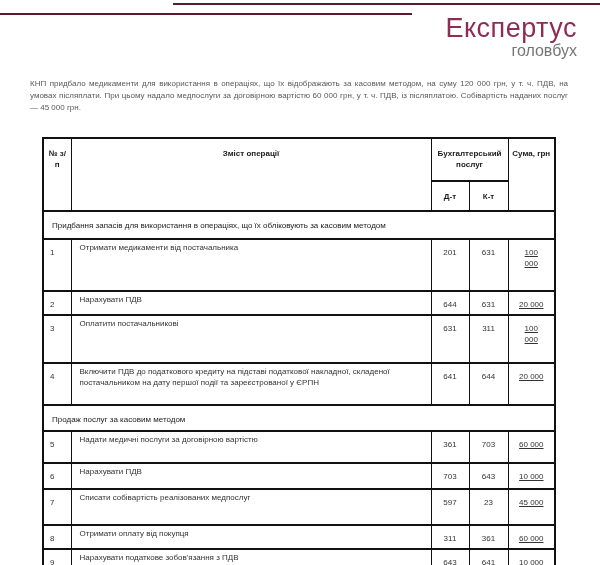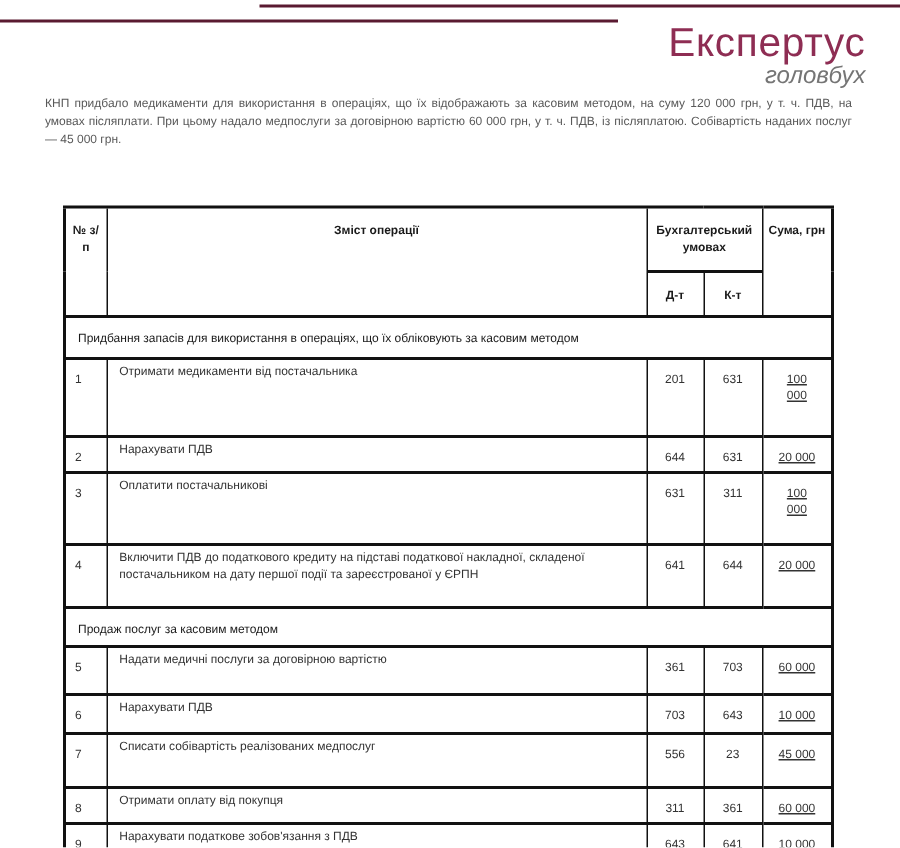--- a/index.html
+++ b/index.html
@@ -35,27 +35,26 @@
   }
   .logo-main {
     font-size: 27px;
     color: #8e2d53;
     letter-spacing: 0.5px;
   }
   .logo-sub {
     font-size: 16px;
     color: #757575;
     margin-top: 1px;
-    font-style: italic;
   }
 
   
   .intro {
     position: absolute;
-    left: 30px; top: 63px;
+    left: 30px; top: 78px;
     width: 538px;
     font-size: 8px;
     line-height: 12px;
     color: #595959;
     text-align: justify;
   }
 
   
   table.ops {
     position: absolute;
@@ -132,21 +131,21 @@
       <col style="width:28px">
       <col style="width:360px">
       <col style="width:38px">
       <col style="width:39px">
       <col style="width:47px">
     </colgroup>
     <thead>
       <tr class="hdr1">
         <th rowspan="2">№ з/п</th>
         <th rowspan="2">Зміст операції</th>
-        <th colspan="2">Бухгалтерський умовах</th>
+        <th colspan="2">Бухгалтерський послуг</th>
         <th rowspan="2">Сума, грн</th>
       </tr>
       <tr class="hdr2">
         <th>Д-т</th>
         <th>К-т</th>
       </tr>
     </thead>
     <tbody>
       <tr class="section sec1">
         <td colspan="5">Придбання запасів для використання в операціях, що їх обліковують за касовим методом</td>
@@ -207,21 +206,21 @@
         <td class="c-op">Нарахувати ПДВ</td>
         <td class="c-dt">703</td>
         <td class="c-kt">643</td>
         <td class="c-sum">
             <div class="sum-wrap">10 000</div>
           </td>
       </tr>
       <tr class="h36">
         <td class="c-num">7</td>
         <td class="c-op">Списати собівартість реалізованих медпослуг</td>
-        <td class="c-dt">556</td>
+        <td class="c-dt">597</td>
         <td class="c-kt">23</td>
         <td class="c-sum">
             <div class="sum-wrap">45 000</div>
           </td>
       </tr>
       <tr class="h24">
         <td class="c-num">8</td>
         <td class="c-op">Отримати оплату від покупця</td>
         <td class="c-dt">311</td>
         <td class="c-kt">361</td>

